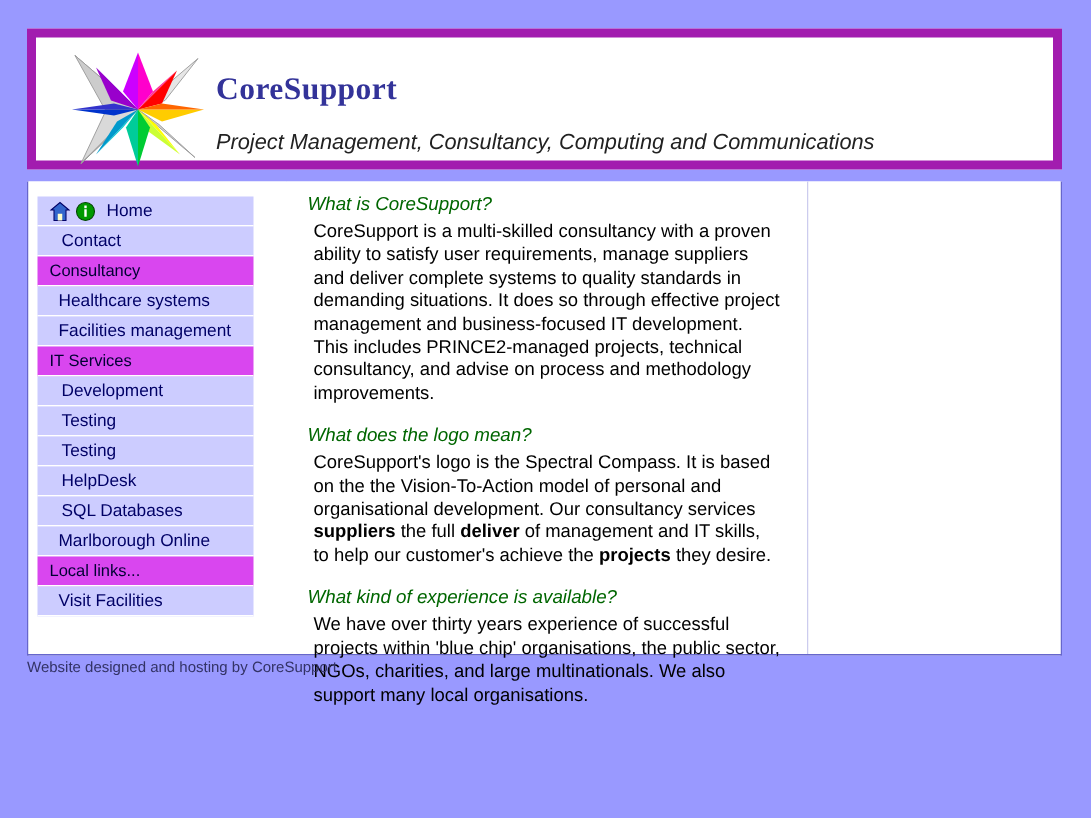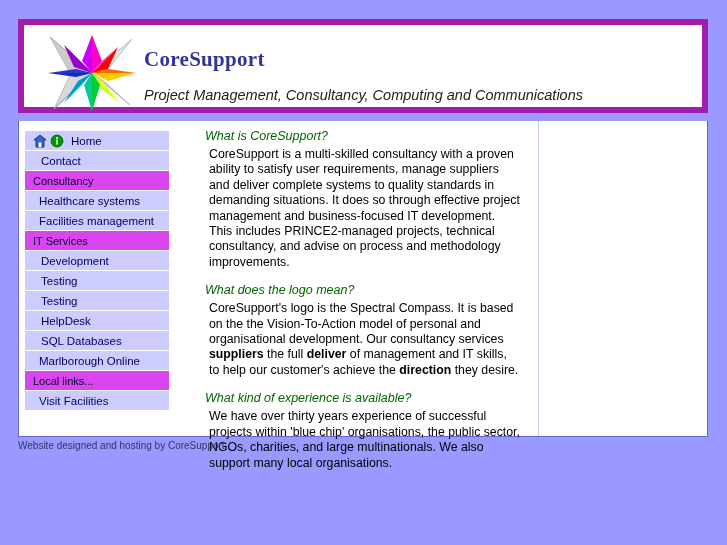--- a/index.html
+++ b/index.html
@@ -279,21 +279,21 @@
 
     </div>
   </div>
 
   <div class="content">
 
     <h3>What is CoreSupport?</h3>
     <p>CoreSupport is a multi-skilled consultancy with a proven ability to satisfy user requirements, manage suppliers and deliver complete systems to quality standards in demanding situations. It does so through effective project management and business-focused IT development. This includes PRINCE2-managed projects, technical consultancy, and advise on process and methodology improvements.</p>
 
     <h3 class="spaced">What does the logo mean?</h3>
-    <p><span>CoreSupport's logo is the Spectral Compass. It is based on the the Vision-To-Action model of personal and organisational development. Our consultancy services </span><b>suppliers</b><span> the full </span><b>deliver</b><span> of management and IT skills, to help our customer's achieve the </span><b>direction</b><span> they desire.</span></p>
+    <p><span>CoreSupport's logo is the Spectral Compass. It is based on the the Vision-To-Action model of personal and organisational development. Our consultancy services </span><b>suppliers</b><span> the full </span><b>deliver</b><span> of management and IT skills, to help our customer's achieve the </span><b>projects</b><span> they desire.</span></p>
 
     <h3 class="spaced">What kind of experience is available?</h3>
     <p>We have over thirty years experience of successful projects within 'blue chip' organisations, the public sector, NGOs, charities, and large multinationals. We also support many local organisations.</p>
 
   </div>
 
   <div class="right-col"></div>
 </div>
 
 <div class="footer">Website designed and hosting by CoreSupport</div>

